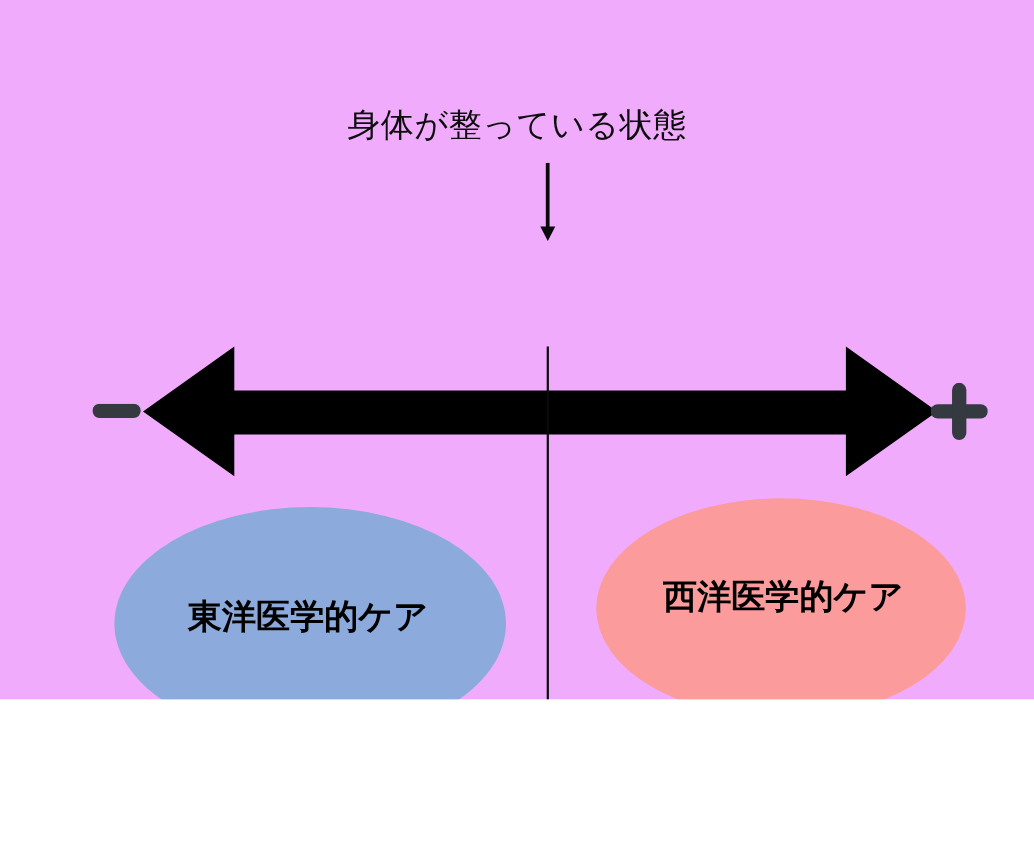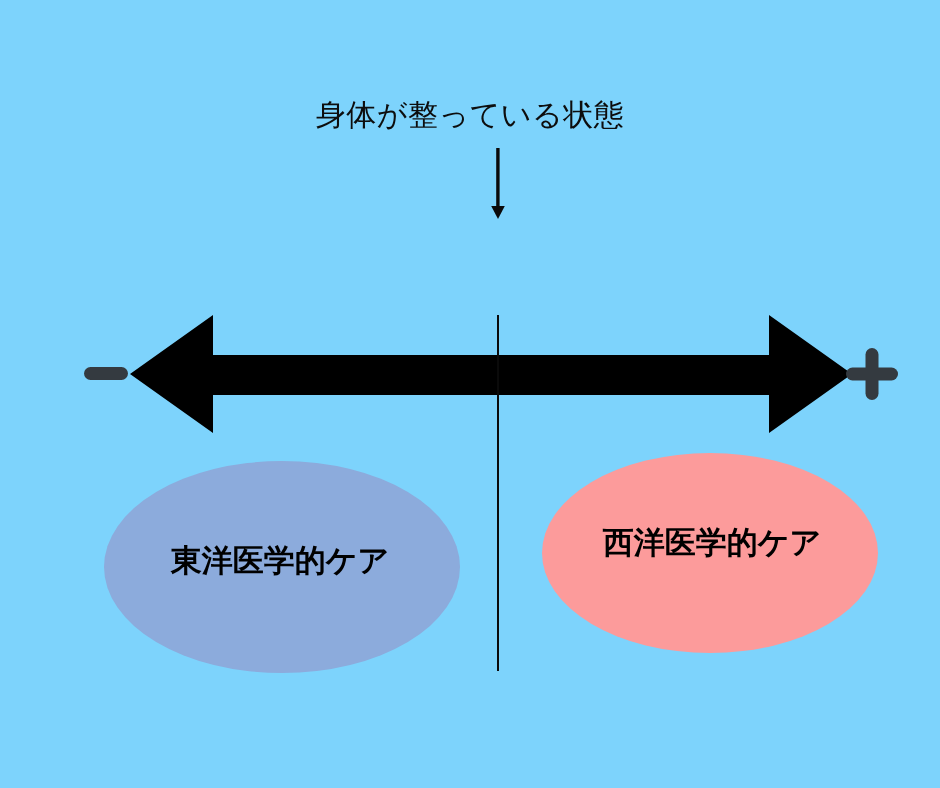--- a/index.html
+++ b/index.html
@@ -6,22 +6,22 @@
     margin: 0;
     padding: 0;
     background: #ffffff;
   }
   body {
     font-family: "Liberation Sans", "DejaVu Sans", sans-serif;
   }
   #canvas {
     position: relative;
     width: 940px;
-    height: 788px;
-    background: #7dd3fc;
+    height: 636px;
+    background: #f0abfc;
     overflow: hidden;
   }
 
   
   .caption {
     position: absolute;
     left: 0;
     top: 96px;
     width: 940px;
     text-align: center;

